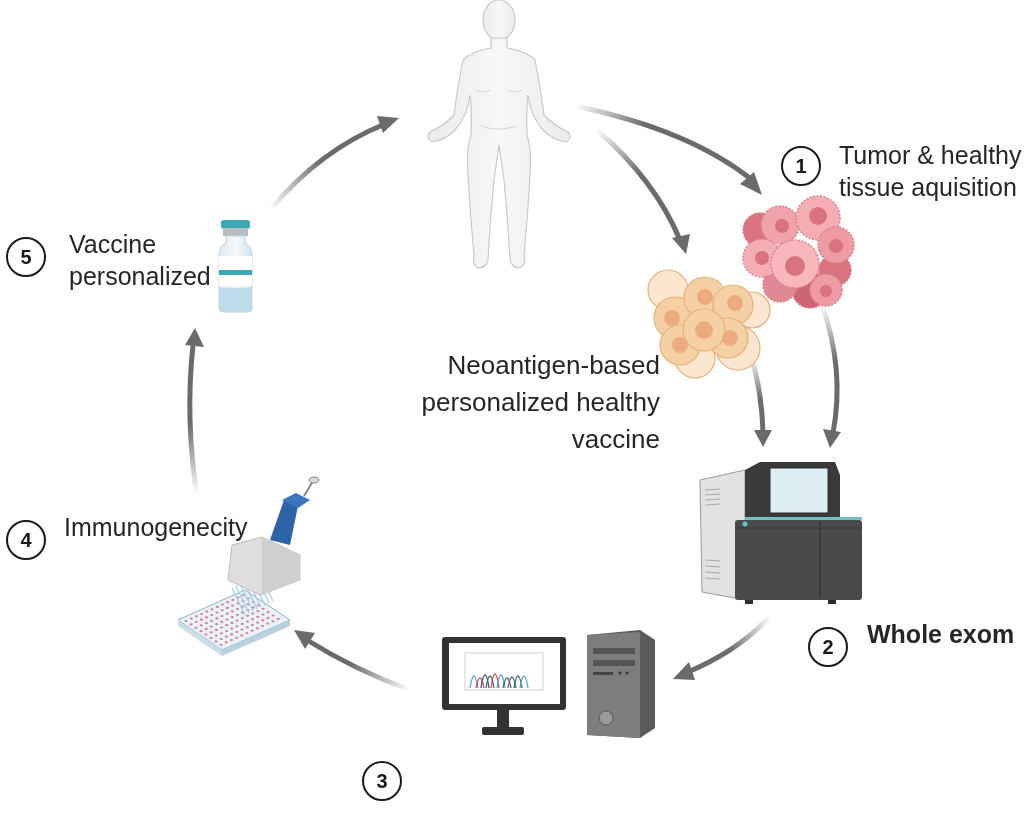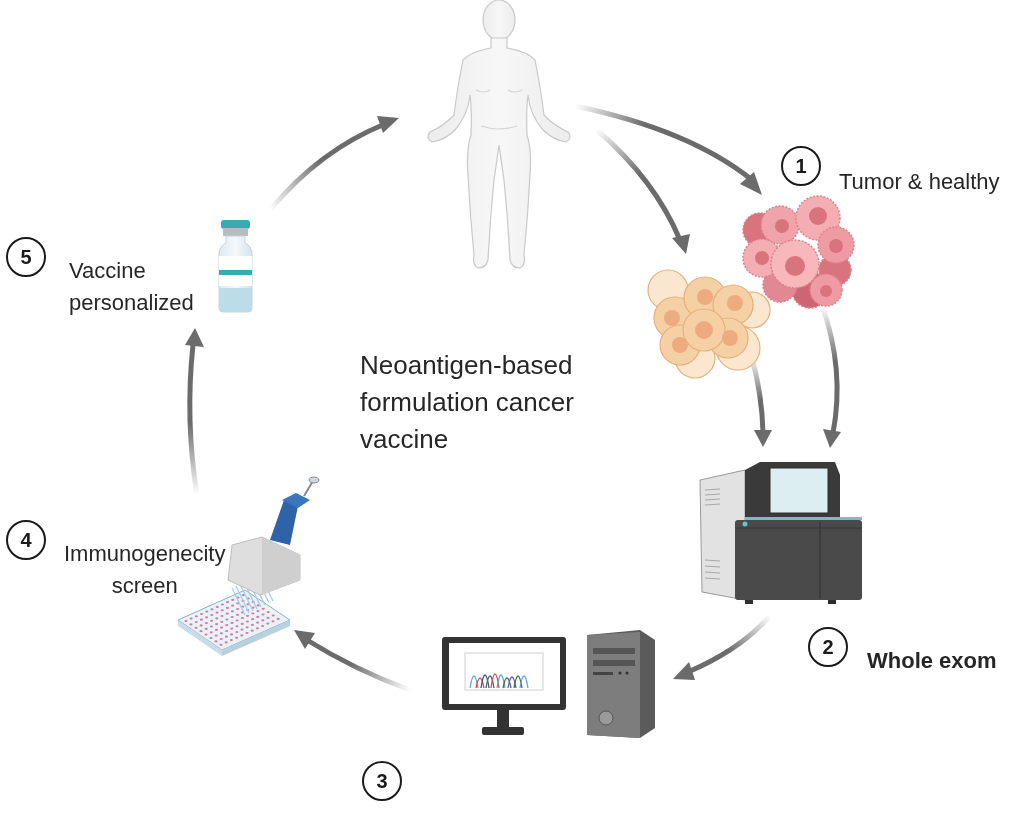--- a/index.html
+++ b/index.html
@@ -2,22 +2,22 @@
 <html><head>
 <meta charset="utf-8">
 <style>
   html, body { margin: 0; padding: 0; background: #ffffff; }
   body { width: 1024px; height: 818px; position: relative; overflow: hidden;
          font-family: "Liberation Sans", "DejaVu Sans", sans-serif; color: #1f1f1f; }
   #canvas { position: absolute; left: 0; top: 0; width: 1024px; height: 818px; }
   .step-badge { position: absolute; width: 40px; height: 40px; border: 2.4px solid #1a1a1a;
                 border-radius: 50%; box-sizing: border-box; display: flex; align-items: center;
                 justify-content: center; font-size: 20px; font-weight: bold; color: #1a1a1a; background: #fff; }
-  .step-label { position: absolute; font-size: 22px; line-height: 32px; color: #262626; white-space: nowrap; margin-top: 27px; }
-  .center-title { position: absolute; left: 360px; top: 347px; width: 300px; text-align: left;
+  .step-label { position: absolute; font-size: 25px; line-height: 32px; color: #262626; white-space: nowrap; }
+  .center-title { position: absolute; left: 360px; top: 347px; width: 300px; text-align: right;
                   font-size: 26px; line-height: 37px; color: #262626; }
 </style>
 </head>
 <body>
 
 <svg id="canvas" viewBox="0 0 1024 818" xmlns="http://www.w3.org/2000/svg">
   <defs>
     <linearGradient id="fadeA" gradientUnits="userSpaceOnUse" x1="575" y1="105" x2="760" y2="190">
       <stop offset="0" stop-color="#6b6b6b" stop-opacity="0"></stop>
         <stop offset="0.35" stop-color="#6b6b6b"></stop>
@@ -330,41 +330,41 @@
     <rect x="223" y="228" width="25" height="8" fill="#b7bcc0"></rect>
     <path d="M226 236 L245 236 L245 243 Q252 246 252 255 L252 308 Q252 312 248 312 L223 312 Q219 312 219 308 L219 255 Q219 246 226 243 Z" fill="url(#vialGrad)" stroke="#c5d3dc"></path>
     <rect x="219" y="256" width="33" height="30" fill="#ffffff"></rect>
     <rect x="219" y="270" width="33" height="5" fill="#3aa9b5"></rect>
     <path d="M219 288 L252 288 L252 308 Q252 312 248 312 L223 312 Q219 312 219 308 Z" fill="#bcdcea"></path>
   </g>
 </svg>
 
 <div class="center-title">
   <div>Neoantigen-based</div>
-  <div>formulation cancer</div>
+  <div>personalized healthy</div>
   <div>vaccine</div>
 </div>
 
 <div class="step-badge" style="left:781px; top:146px;">1</div>
 <div class="step-label" style="left:839px; top:139px;">
   <div>Tumor &amp; healthy</div>
+  <div>tissue aquisition</div>
 </div>
 
 <div class="step-badge" style="left:808px; top:627px;">2</div>
 <div class="step-label" style="left:867px; top:618px;font-weight:bold;">
   <div>Whole exom</div>
 </div>
 
 <div class="step-badge" style="left:362px; top:761px;">3</div>
 <div class="step-label" style="left:424px; top:754px;">
 </div>
 
 <div class="step-badge" style="left:6px; top:520px;">4</div>
-<div class="step-label" style="left:64px; top:511px;text-align:center;">
+<div class="step-label" style="left:64px; top:511px;">
   <div>Immunogenecity</div>
-  <div>screen</div>
 </div>
 
 <div class="step-badge" style="left:6px; top:237px;">5</div>
 <div class="step-label" style="left:69px; top:228px;">
   <div>Vaccine</div>
   <div>personalized</div>
 </div>
 
 </body></html>

